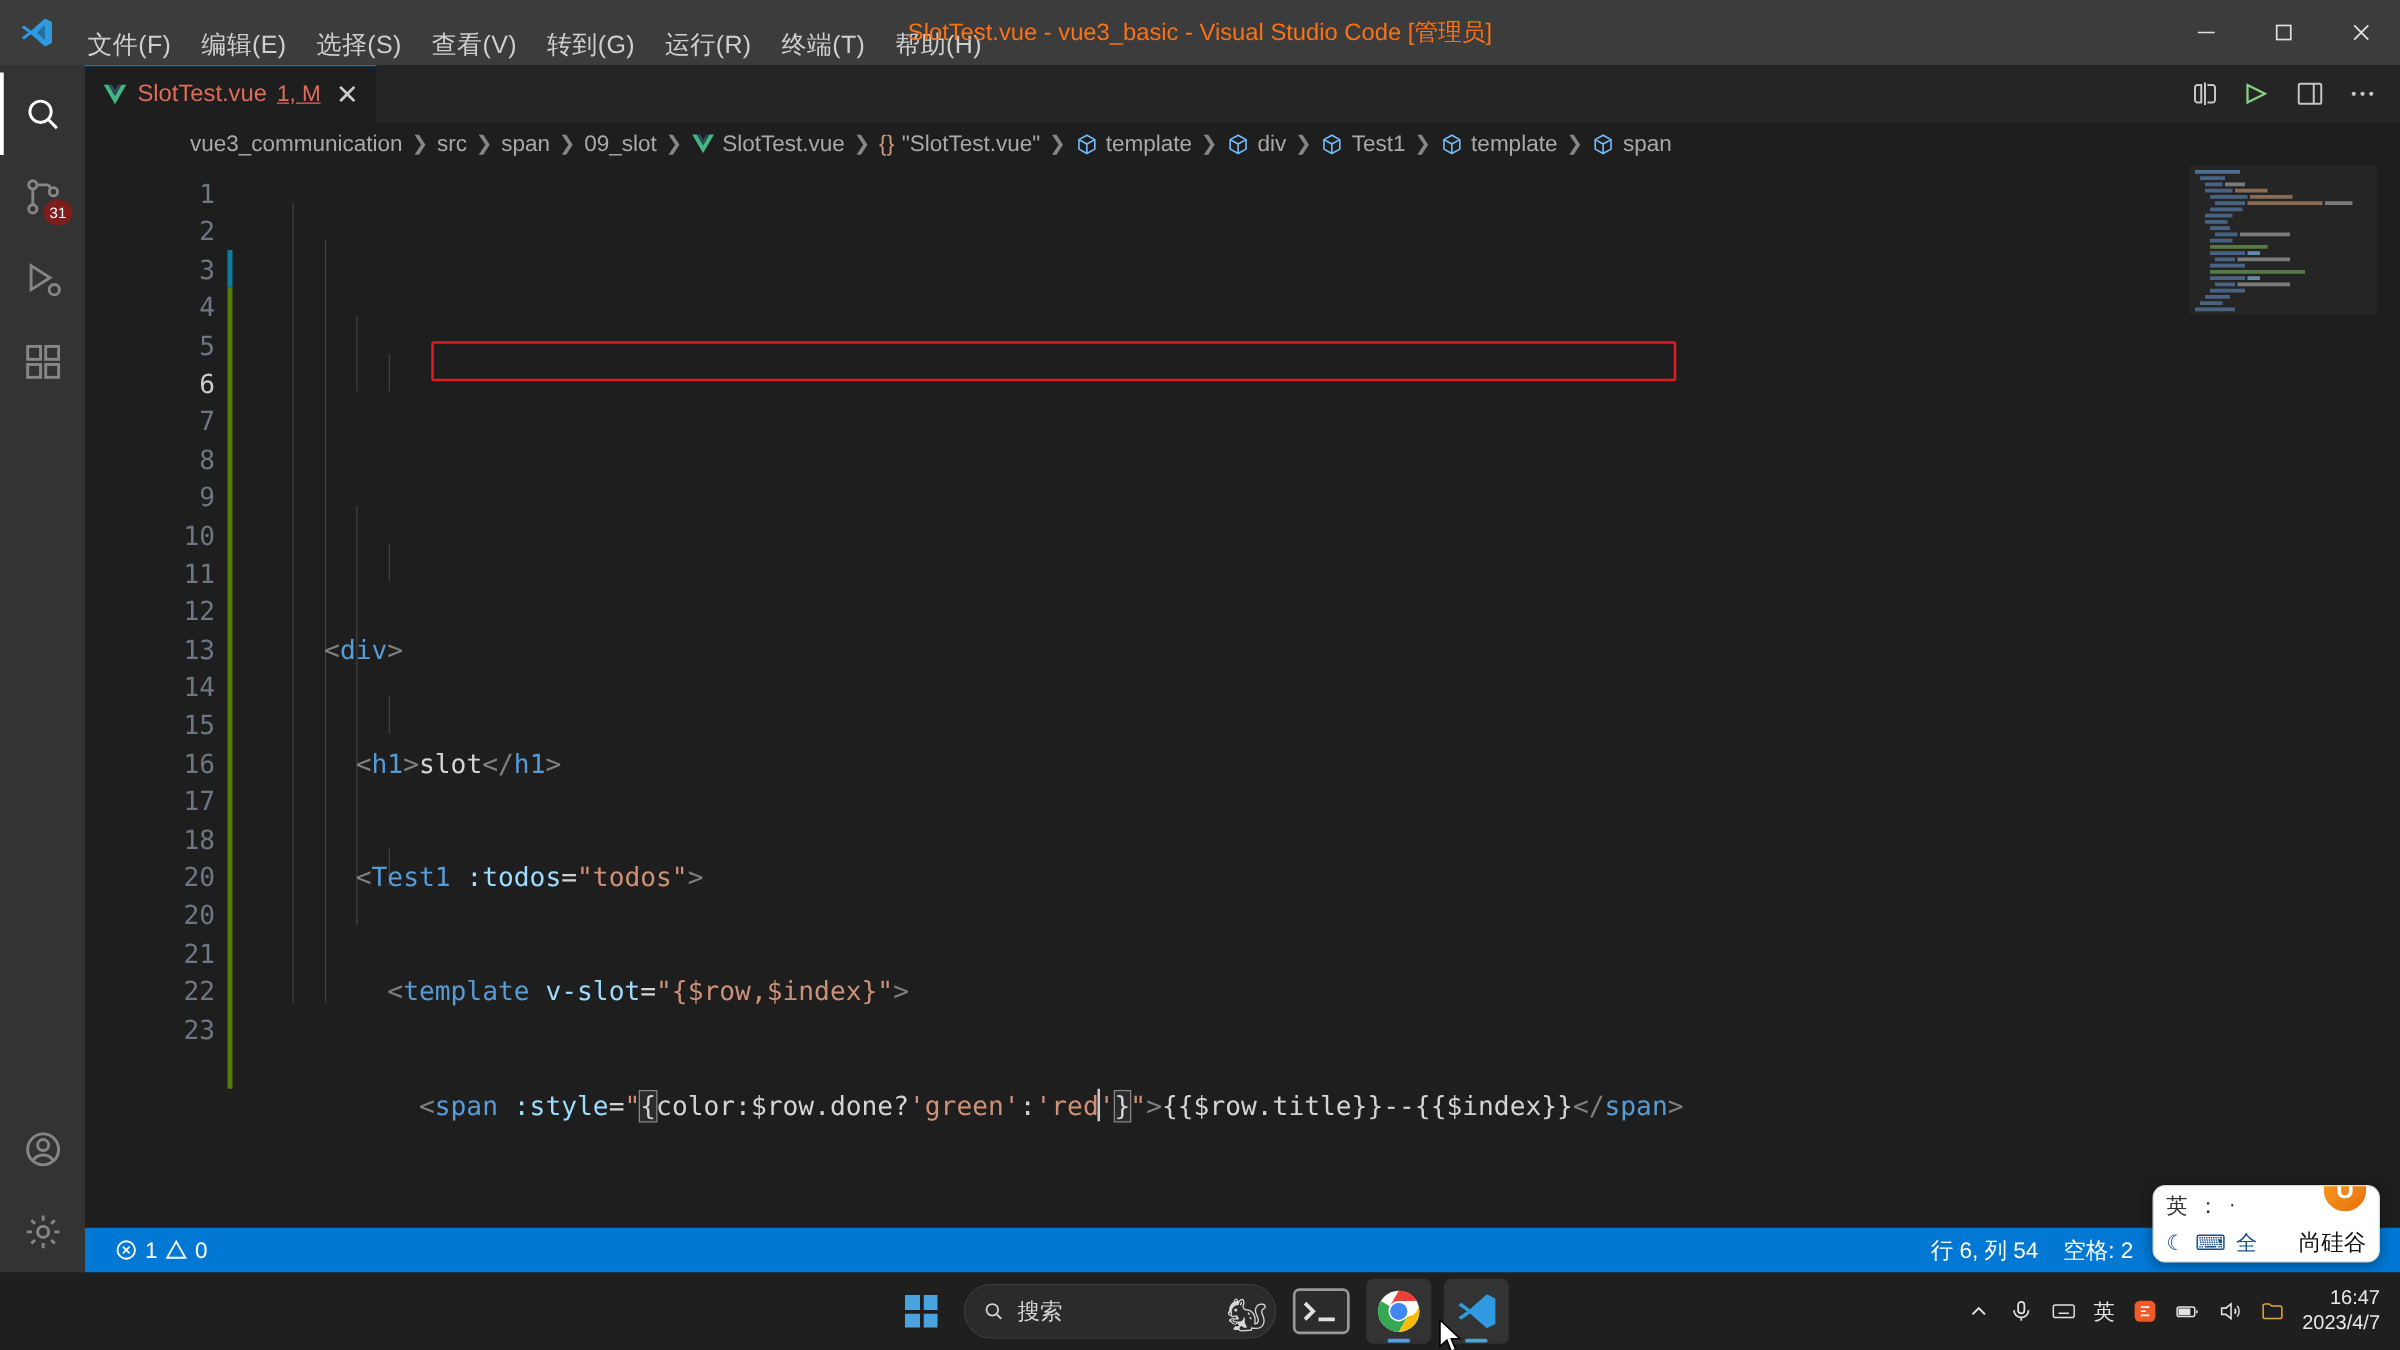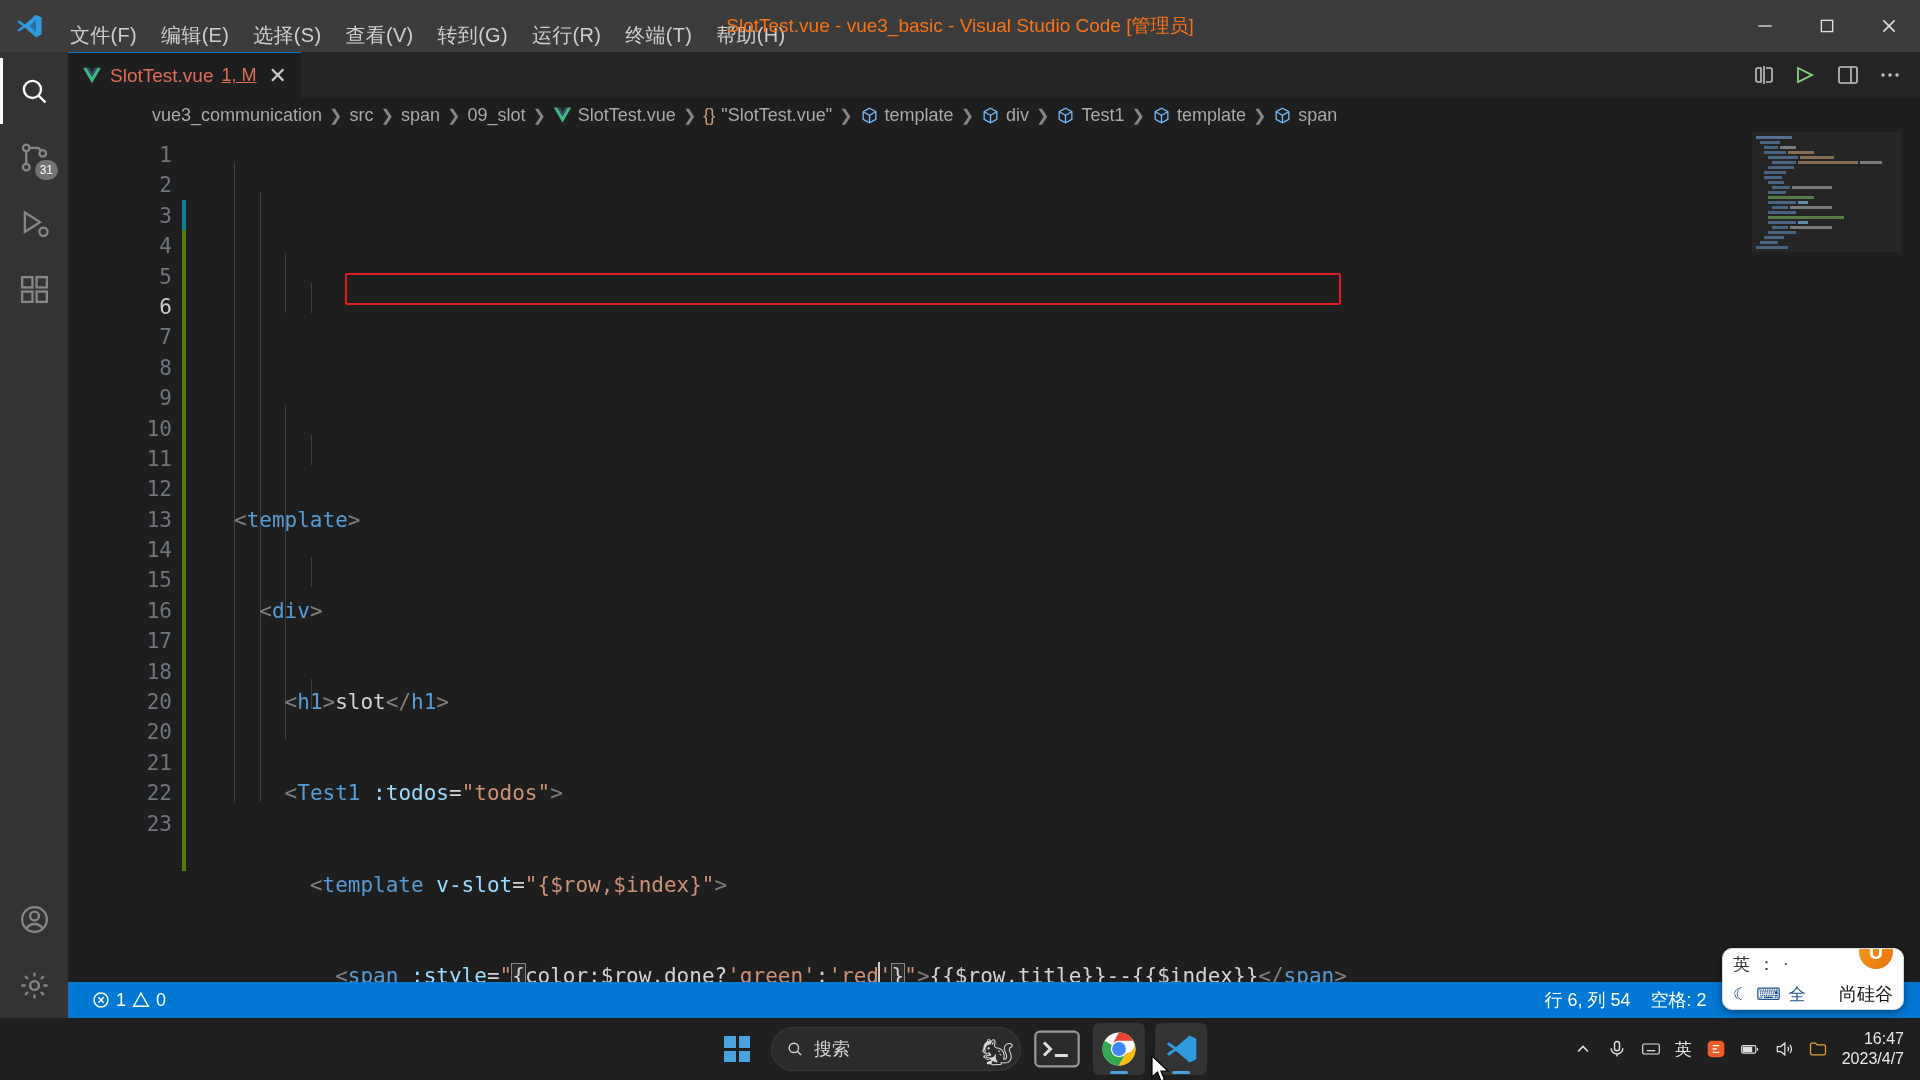--- a/index.html
+++ b/index.html
@@ -47,21 +47,21 @@
     width: 68px; height: 66px; display: flex; align-items: center; justify-content: center;
     position: relative; color: #868686;
   }
   .act-item.active { color: #ffffff; }
   .act-item.active::before {
     content: ""; position: absolute; left: 0; top: 0; bottom: 0; width: 3px; background: #ffffff;
   }
   .act-item svg { width: 33px; height: 33px; }
   .act-badge {
     position: absolute; right: 10px; bottom: 10px; min-width: 20px; height: 20px;
-    background: #737373; color: #fff; border-radius: 10px; font-size: 12px;
+    background: #7f1d1d; color: #fff; border-radius: 10px; font-size: 12px;
     display: flex; align-items: center; justify-content: center; padding: 0 5px;
     font-family: "Liberation Sans", sans-serif;
   }
   .act-spacer { flex: 1; }
 
   
   .editor-area { flex: 1; display: flex; flex-direction: column; min-width: 0; background: #1e1e1e; }
 
   .tabsrow { height: 46px; background: #252526; display: flex; align-items: stretch; flex: 0 0 46px; }
   .tabs { display: flex; }
@@ -420,21 +420,20 @@
             
             <div class="indent-guide" style="left:48px;  top:30px; height:640px;"></div>
             <div class="indent-guide" style="left:73.5px;top:60px; height:610px;"></div>
             <div class="indent-guide" style="left:99px;  top:121px;height:60px;"></div>
             <div class="indent-guide" style="left:99px;  top:273px;height:335px;"></div>
             <div class="indent-guide" style="left:124.5px;top:151px;height:30px;"></div>
             <div class="indent-guide" style="left:124.5px;top:303px;height:30px;"></div>
             <div class="indent-guide" style="left:124.5px;top:425px;height:30px;"></div>
             <div class="indent-guide" style="left:124.5px;top:547px;height:30px;"></div>
 
-            <div class="line"><span class="brk">&lt;</span><span class="tag">template</span><span class="brk">&gt;</span></div>
             <div class="line">  <span class="brk">&lt;</span><span class="tag">div</span><span class="brk">&gt;</span></div>
             <div class="line">    <span class="brk">&lt;</span><span class="tag">h1</span><span class="brk">&gt;</span><span class="txt">slot</span><span class="brk">&lt;/</span><span class="tag">h1</span><span class="brk">&gt;</span></div>
             <div class="line">    <span class="brk">&lt;</span><span class="tag">Test1</span> <span class="attr">:todos</span><span class="punc">=</span><span class="str">"todos"</span><span class="brk">&gt;</span></div>
             <div class="line">      <span class="brk">&lt;</span><span class="tag">template</span> <span class="attr">v-slot</span><span class="punc">=</span><span class="str">"{$row,$index}"</span><span class="brk">&gt;</span></div>
             <div class="line">        <span class="brk">&lt;</span><span class="tag">span</span> <span class="attr">:style</span><span class="punc">=</span><span class="str">"</span><span class="bracket-hl">{</span><span class="prop">color</span><span class="punc">:</span><span class="prop">$row.done</span><span class="punc">?</span><span class="str">'green'</span><span class="punc">:</span><span class="str">'red</span><span class="cursor"></span><span class="str">'</span><span class="bracket-hl">}</span><span class="str">"</span><span class="brk">&gt;</span><span class="mus">{{$row.title}}--{{$index}}</span><span class="brk">&lt;/</span><span class="tag">span</span><span class="brk">&gt;</span></div>
             
             
             
             
             

